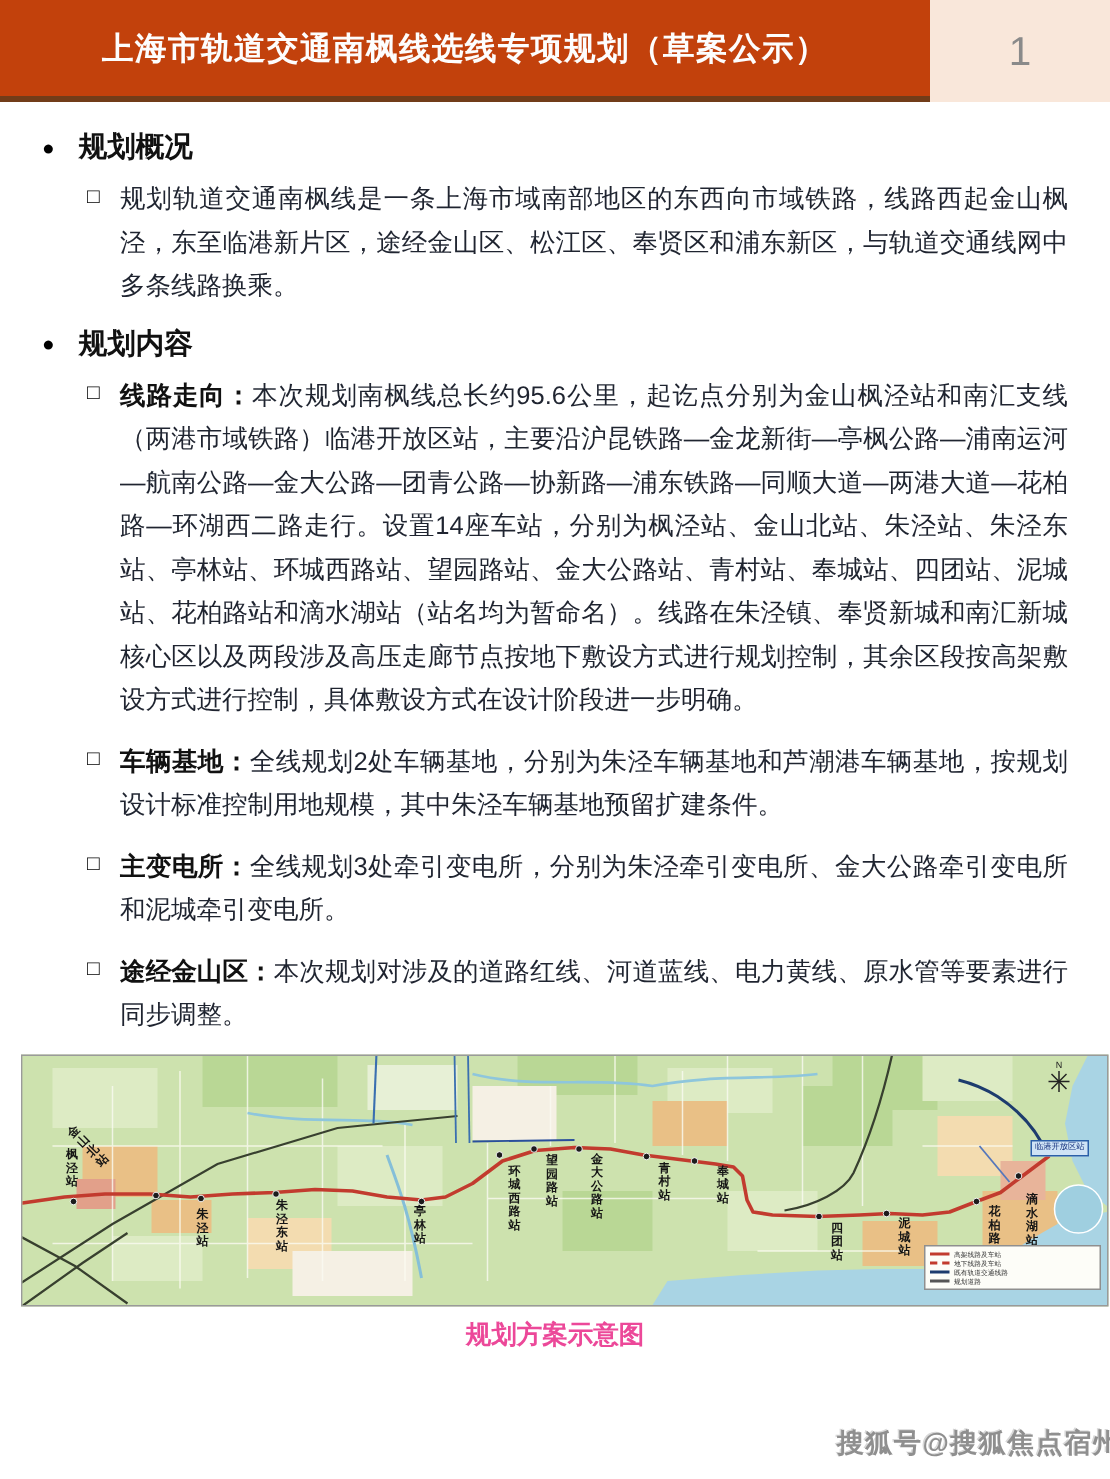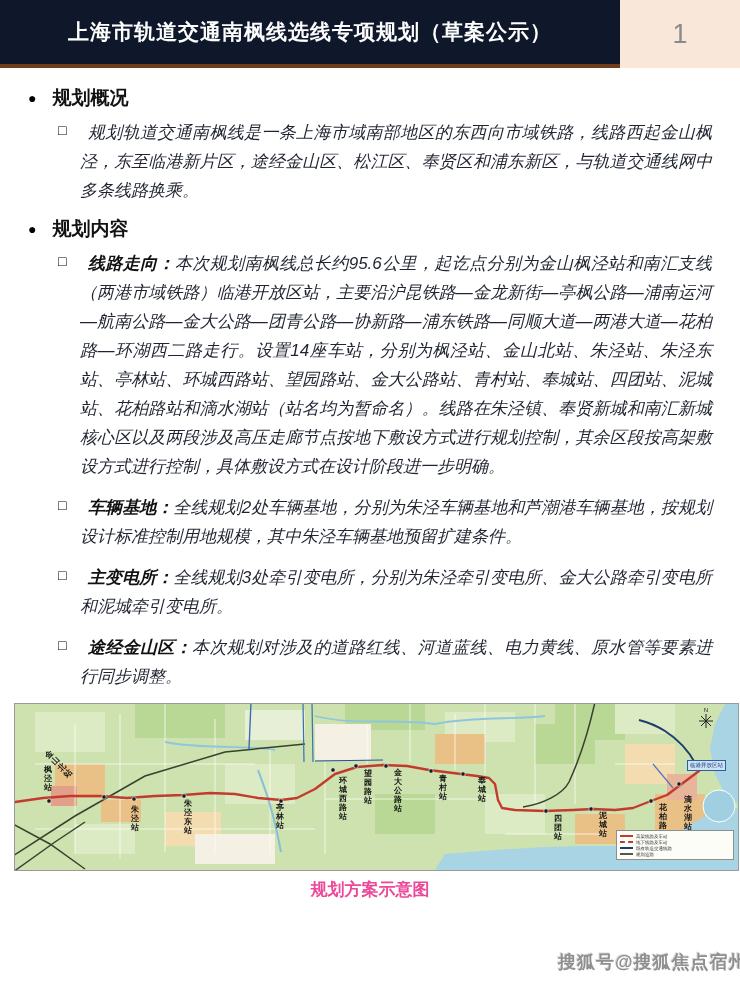--- a/index.html
+++ b/index.html
@@ -3,36 +3,36 @@
 <meta charset="utf-8">
 <style>
   html,body{margin:0;padding:0;}
   body{
     width:740px;height:986px;position:relative;background:#ffffff;
     font-family:"Liberation Sans","DejaVu Sans",sans-serif;color:#222;overflow:hidden;
   }
   
   .header{display:flex;height:68px;}
   .header-title{
-    width:620px;background:#0f172a;color:#fdfdfd;display:flex;align-items:center;justify-content:center;
+    width:620px;background:#c2410c;color:#fdfdfd;display:flex;align-items:center;justify-content:center;
     font-size:21px;font-weight:bold;letter-spacing:1px;border-bottom:4px solid #713c19;box-sizing:border-box;
   }
   .page-no{
     flex:1;background:#f9e7da;display:flex;align-items:center;justify-content:center;
     font-size:27px;color:#8a8a8a;
   }
   
   .content{padding:16px 28px 0 28px;}
   .sec-h{display:flex;align-items:center;gap:16px;margin:2px 0 8px 0;height:24px;}
   .sec-h .dot{font-size:14px;color:#000;line-height:1;}
   .sec-h h2{font-size:19px;font-weight:bold;margin:0;color:#111;}
   .item{display:flex;margin:6px 0 12px 0;}
   .sq{width:22px;margin-left:30px;font-size:14px;font-weight:900;color:#000;padding-top:4px;flex:none;}
-  .itext{flex:1;font-size:17px;line-height:29px;text-align:justify;margin:0;color:#1f2430;font-style:italic;}
-  .itext b{color:#111;margin-left:8px;}
+  .itext{flex:1;font-size:17px;line-height:29px;text-align:justify;margin:0;color:#1f2430;}
+  .itext b{color:#111;}
   
   .map-wrap{
     position:absolute;left:14px;top:703px;width:723px;height:166px;
     border:1px solid #9a9a9a;box-sizing:content-box;background:#cde2ae;
   }
   .map-wrap svg{display:block;width:723px;height:166px;}
   .st-label{font-size:8px;font-weight:bold;fill:#151515;}
   .terminus{
     position:absolute;left:672px;top:56px;background:#cfe3f5;border:1px solid #2a5fa8;
     color:#14317d;font-size:5.5px;line-height:1.2;padding:1px 2px;white-space:nowrap;

